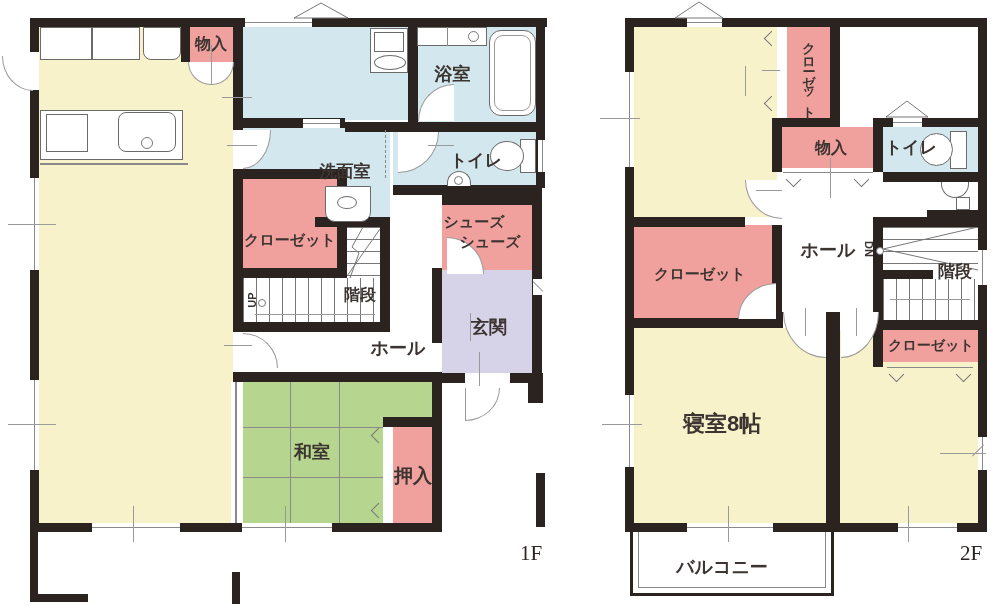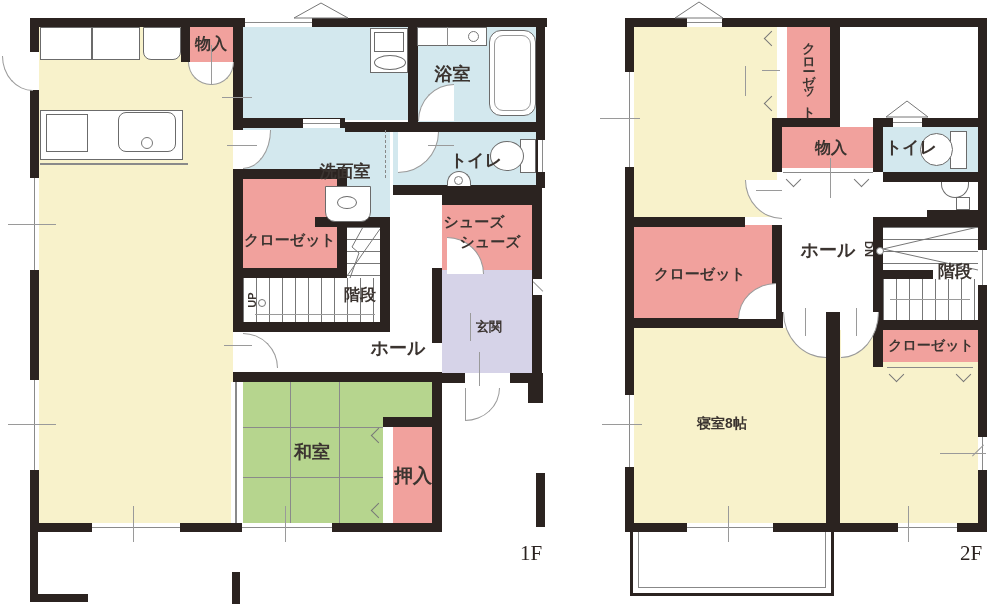--- a/index.html
+++ b/index.html
@@ -158,21 +158,21 @@
   <div class="lbl" style="left:188px;top:33px;width:46px;height:22px;font-size:16px">物入</div>
   <div class="lbl" style="left:415px;top:63px;width:75px;height:22px;font-size:18px">浴室</div>
   <div class="lbl" style="left:305px;top:161px;width:80px;height:22px;font-size:17px">洗面室</div>
   <div class="lbl" style="left:436px;top:150px;width:80px;height:22px;font-size:17px">トイレ</div>
   <div class="lbl" style="left:243px;top:229px;width:94px;height:22px;font-size:15px">クローゼット</div>
   <div class="lbl" style="left:436px;top:211px;width:76px;height:21px;font-size:15px">シューズ</div>
   <div class="lbl" style="left:452px;top:231px;width:76px;height:21px;font-size:15px">シューズ</div>
   <div class="lbl" style="left:330px;top:284px;width:60px;height:22px;font-size:16px">階段</div>
   <div class="lbl" style="left:240px;top:283px;width:24px;height:34px;font-size:11px;transform:rotate(-90deg)">UP</div>
   <div class="lbl" style="left:358px;top:337px;width:80px;height:22px;font-size:18px">ホール</div>
-  <div class="lbl" style="left:449px;top:316px;width:80px;height:22px;font-size:13px">玄関</div>
+  <div class="lbl" style="left:449px;top:316px;width:80px;height:22px;font-size:18px">玄関</div>
   <div class="lbl" style="left:272px;top:441px;width:80px;height:22px;font-size:18px">和室</div>
   <div class="lbl" style="left:391px;top:466px;width:44px;height:20px;font-size:19px">押入</div>
   <div class="lbl serif" style="left:505px;top:542px;width:52px;height:22px;font-size:21px">1F</div>
 
   <div class="tick" style="left:8px;top:224px;width:48px;height:1px"></div>
   <div class="tick" style="left:8px;top:424px;width:48px;height:1px"></div>
   <div class="tick" style="left:133px;top:506px;width:1px;height:36px"></div>
   <div class="tick" style="left:285px;top:506px;width:1px;height:36px"></div>
   <div class="tick" style="left:211px;top:45px;width:1px;height:40px"></div>
   <div class="tick" style="left:222px;top:97px;width:30px;height:1px"></div>
@@ -264,21 +264,22 @@
   <div class="abs" style="left:638px;top:532px;width:188px;height:56px;border:1px solid #888;border-top:none;box-sizing:border-box"></div>
 
   <div class="lbl vert" style="left:797px;top:30px;width:22px;height:86px;font-size:13px">クローゼット</div>
   <div class="lbl" style="left:806px;top:137px;width:50px;height:22px;font-size:16px">物入</div>
   <div class="lbl" style="left:885px;top:137px;width:52px;height:22px;font-size:17px">トイレ</div>
   <div class="lbl" style="left:788px;top:239px;width:80px;height:22px;font-size:18px">ホール</div>
   <div class="lbl" style="left:858px;top:236px;width:22px;height:26px;font-size:11px;transform:rotate(90deg)">DN</div>
   <div class="lbl" style="left:925px;top:261px;width:60px;height:22px;font-size:17px">階段</div>
   <div class="lbl" style="left:640px;top:263px;width:120px;height:22px;font-size:15px">クローゼット</div>
   <div class="lbl" style="left:885px;top:335px;width:92px;height:20px;font-size:14px">クローゼット</div>
-  <div class="lbl" style="left:652px;top:412px;width:140px;height:23px;font-size:14px">寝室8帖</div>
+  <div class="lbl" style="left:652px;top:412px;width:140px;height:23px;font-size:22px">寝室8帖</div>
+  <div class="lbl" style="left:652px;top:556px;width:140px;height:22px;font-size:18px">バルコニー</div>
   <div class="lbl serif" style="left:945px;top:542px;width:52px;height:22px;font-size:21px">2F</div>
 
   <div class="tick" style="left:600px;top:118px;width:40px;height:1px"></div>
   <div class="tick" style="left:602px;top:424px;width:40px;height:1px"></div>
   <div class="tick" style="left:728px;top:506px;width:1px;height:36px"></div>
   <div class="tick" style="left:908px;top:506px;width:1px;height:36px"></div>
   <div class="tick" style="left:940px;top:453px;width:46px;height:1px"></div>
   <div class="tick" style="left:756px;top:190px;width:26px;height:1px"></div>
   <div class="tick" style="left:830px;top:158px;width:1px;height:40px"></div>
   <div class="tick" style="left:745px;top:66px;width:1px;height:30px"></div>

